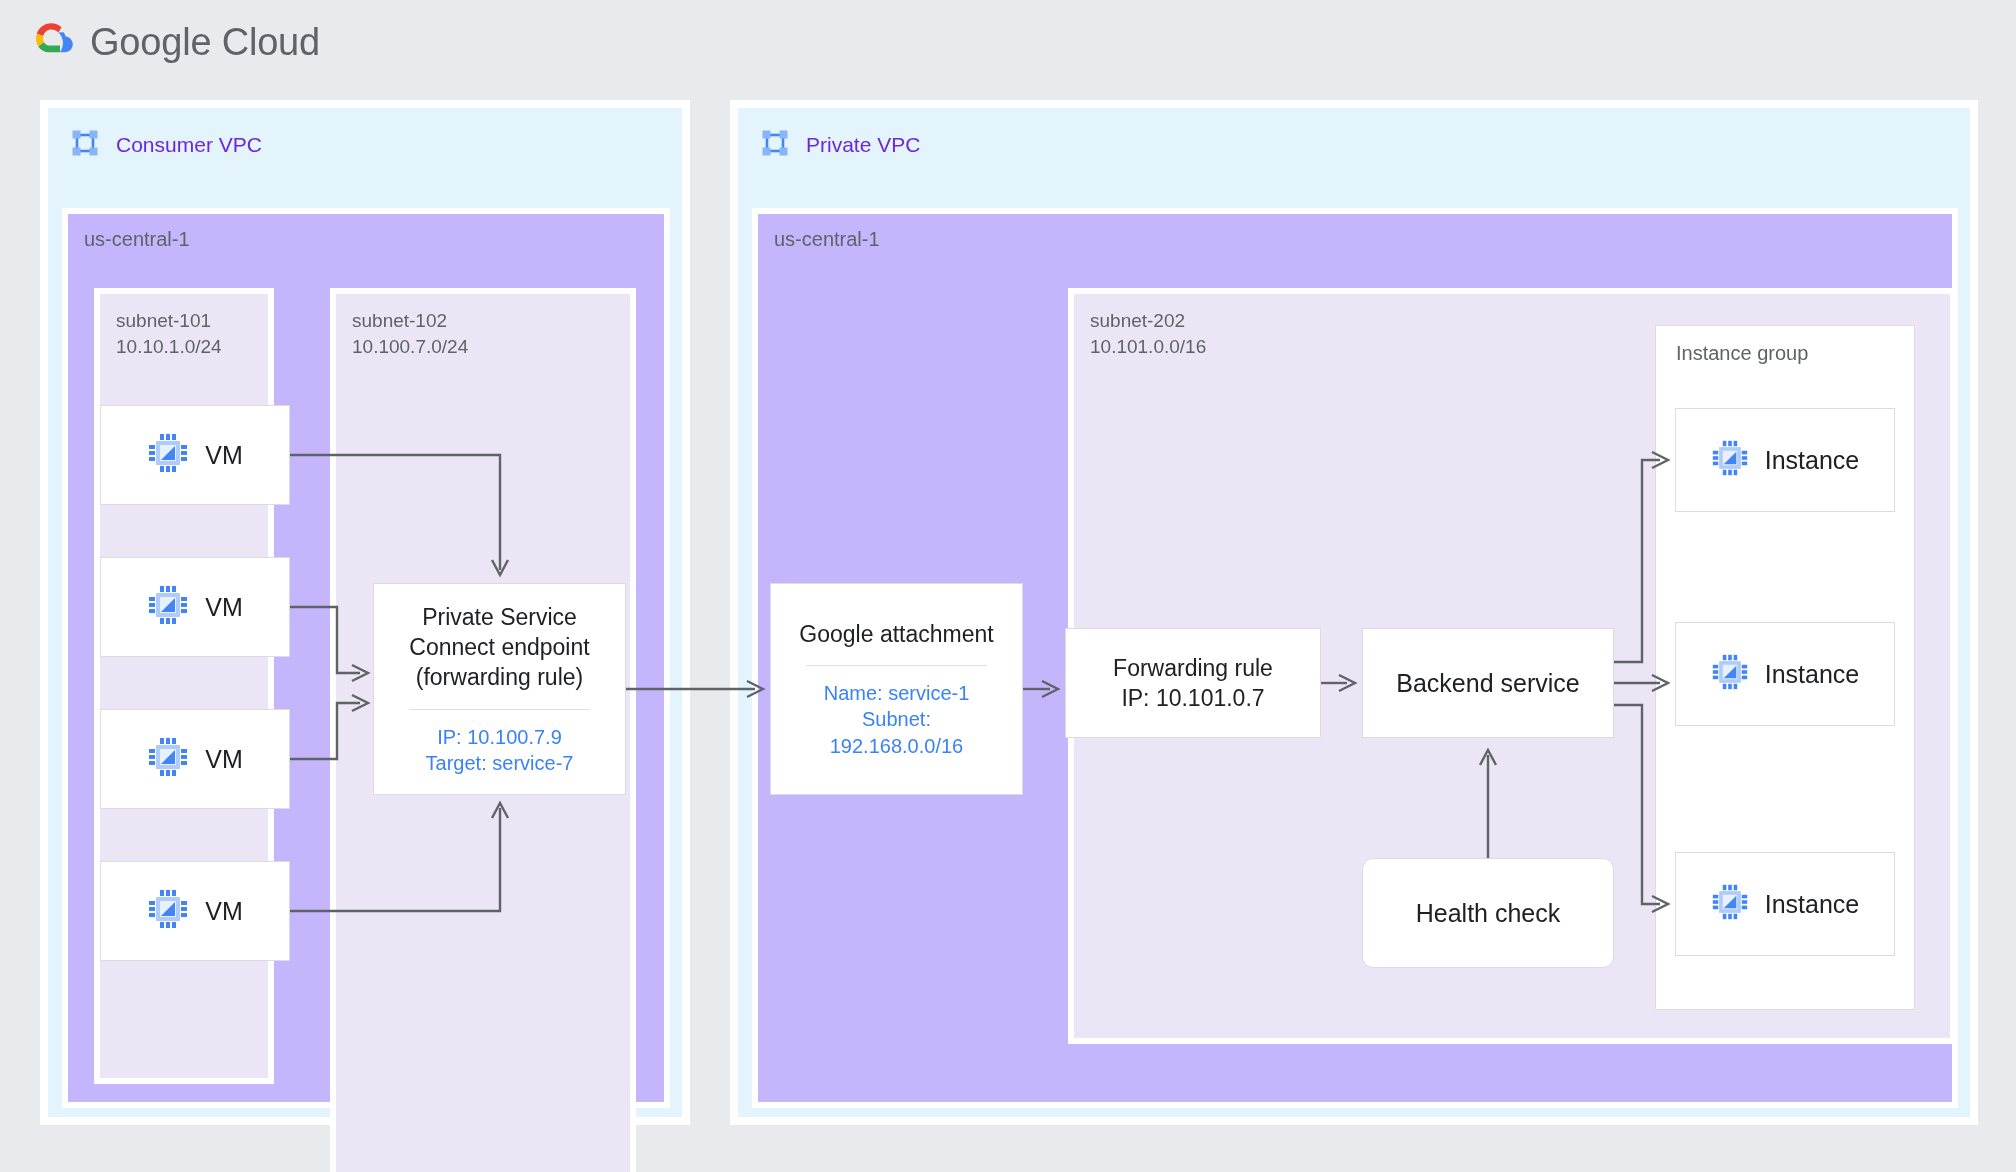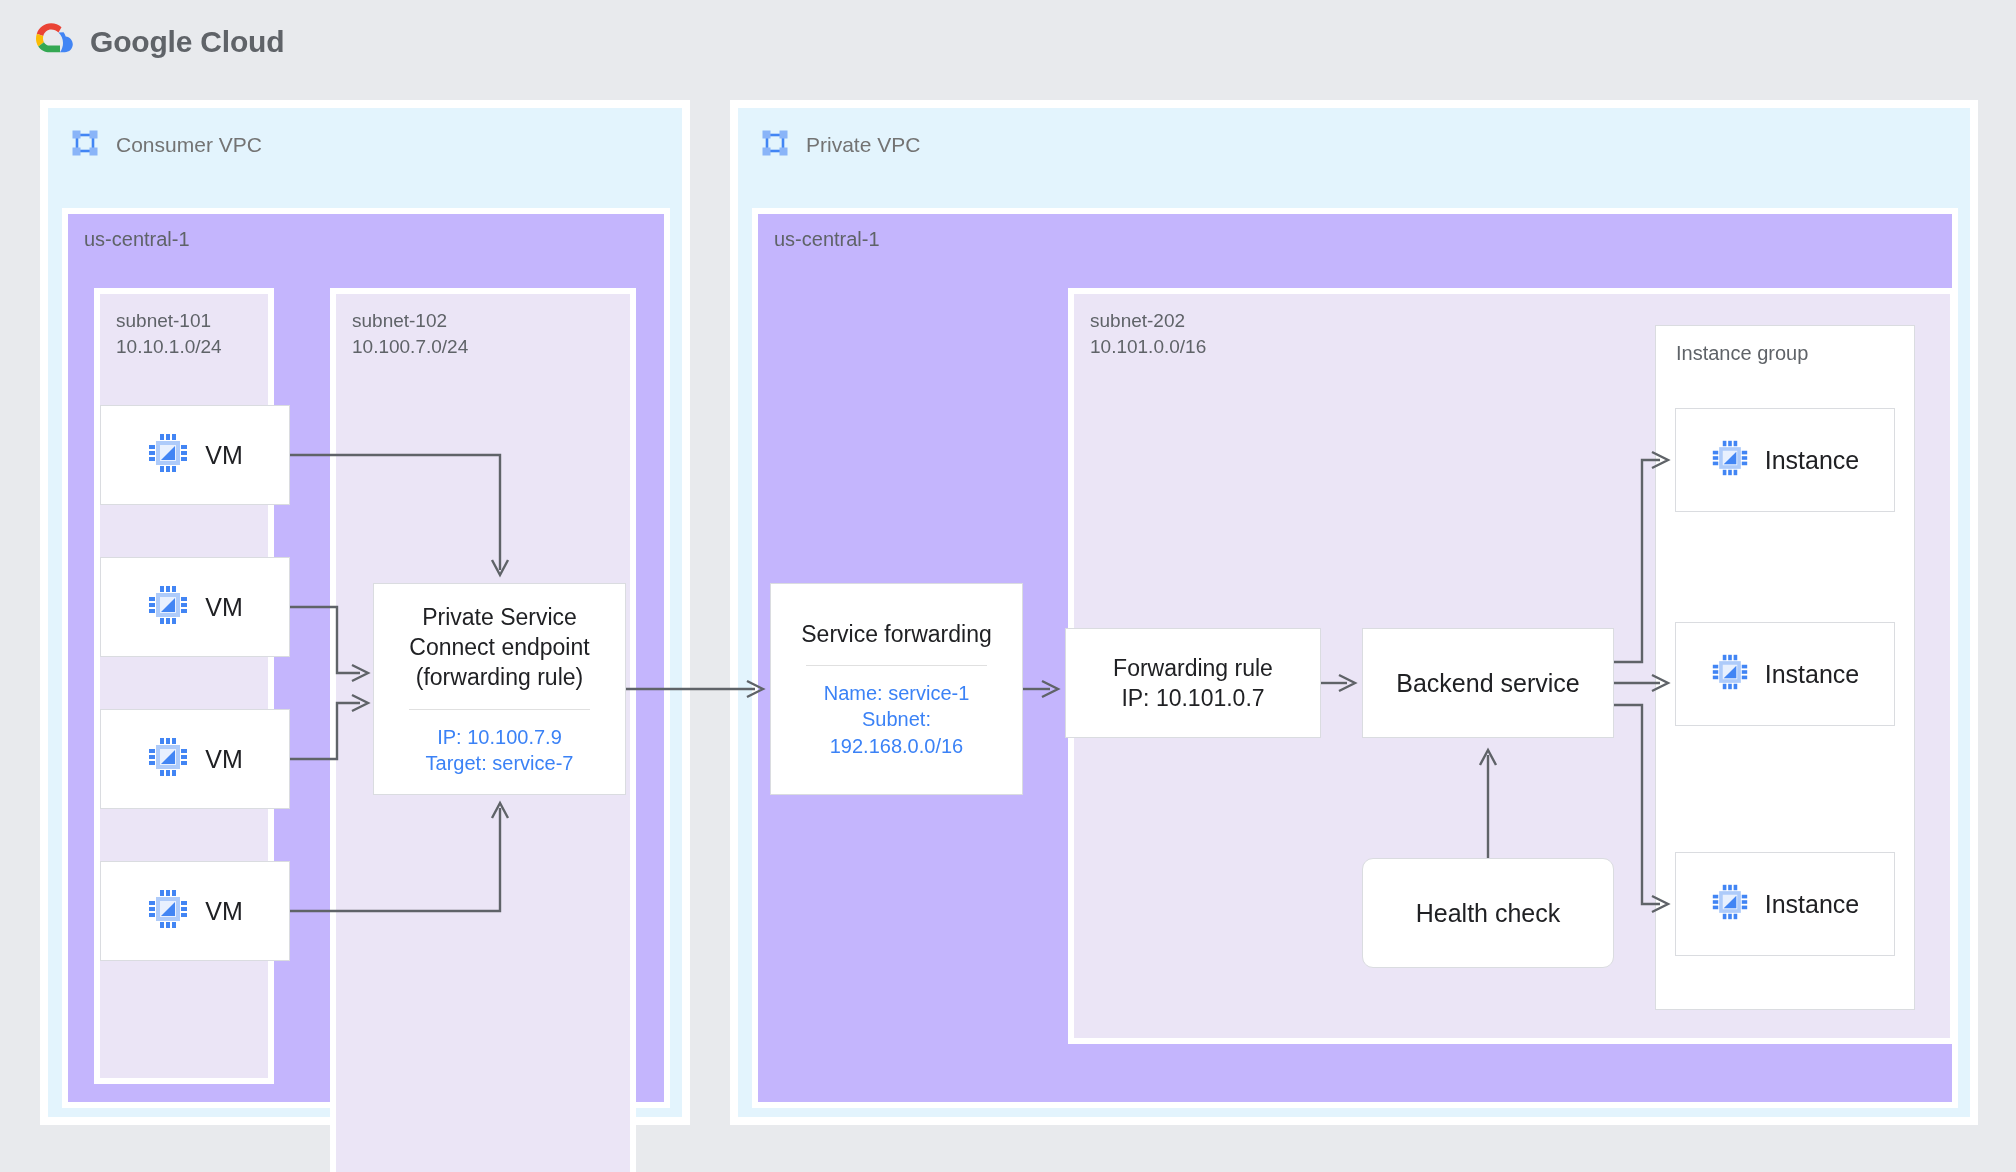--- a/index.html
+++ b/index.html
@@ -11,35 +11,35 @@
     overflow: hidden;
   }
   #root { position: relative; width: 2016px; height: 1172px; }
 
   
   .brand {
     position: absolute; left: 30px; top: 20px;
     display: flex; align-items: center; gap: 14px;
   }
   .brand-text {
-    font-size: 30px; color: #5f6368; letter-spacing: -0.2px; white-space: nowrap; font-weight: bold;
+    font-size: 38px; color: #5f6368; letter-spacing: -0.2px; white-space: nowrap;
   }
   .brand-text .bold { color: #5f6368; }
 
   
   .vpc {
     position: absolute;
     background: #e3f4fd;
     border: 8px solid #ffffff;
   }
   .vpc-head {
     position: absolute; left: 22px; top: 20px;
     display: flex; align-items: center; gap: 16px;
   }
-  .vpc-title { font-size: 21px; color: #737373; white-space: nowrap; }
+  .vpc-title { font-size: 21px; color: #6d28d9; white-space: nowrap; }
 
   .region {
     position: absolute;
     background: #c4b5fd;
     border: 6px solid #ffffff;
   }
   .region-label {
     position: absolute; left: 16px; top: 14px;
     font-size: 20px; color: #5f6368; white-space: nowrap;
   }
@@ -271,21 +271,21 @@
       <span class="region-label">us-central-1</span>
 
       <div class="subnet" style="left:310px; top:74px; width:888px; height:756px;">
         <span class="subnet-label"><span>subnet-202</span><br><span>10.101.0.0/16</span></span>
       </div>
     </div>
   </div>
 
   <div class="node" style="left:770px; top:583px; width:253px; height:212px;">
     <div class="node-stack">
-      <div class="node-title">Service forwarding</div>
+      <div class="node-title">Google attachment</div>
       <div class="divider"></div>
       <div class="node-sub">
         <span>Name: service-1</span><br>
         <span>Subnet:</span><br>
         <span>192.168.0.0/16</span>
       </div>
     </div>
   </div>
 
   <div class="node" style="left:1065px; top:628px; width:256px; height:110px;">

